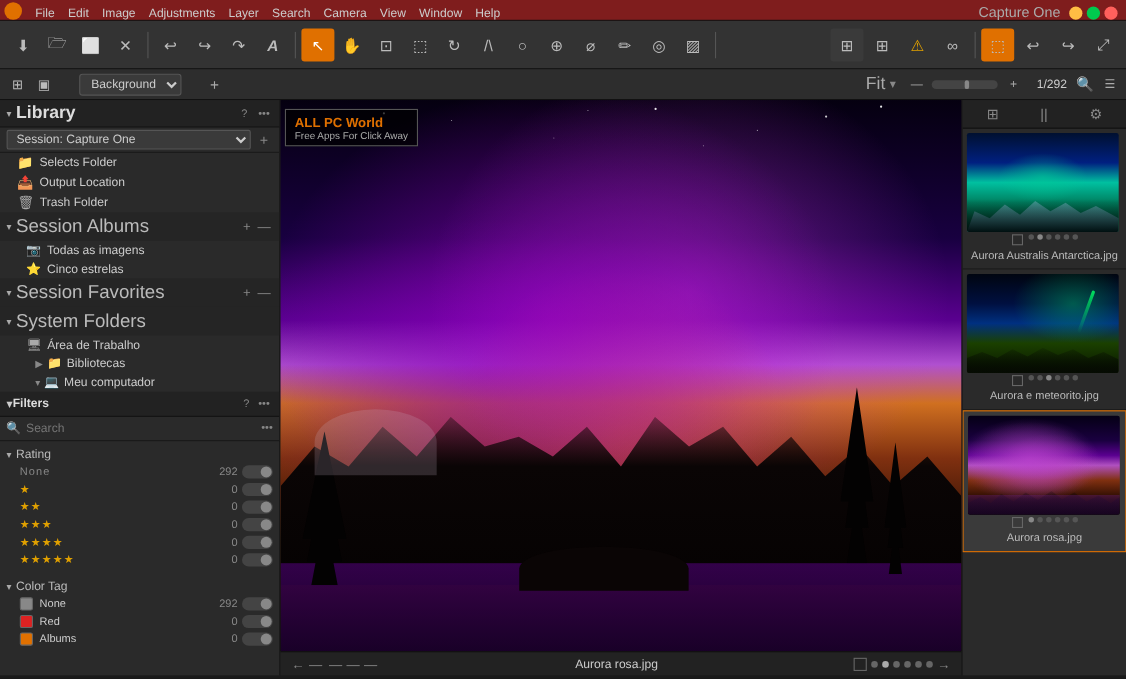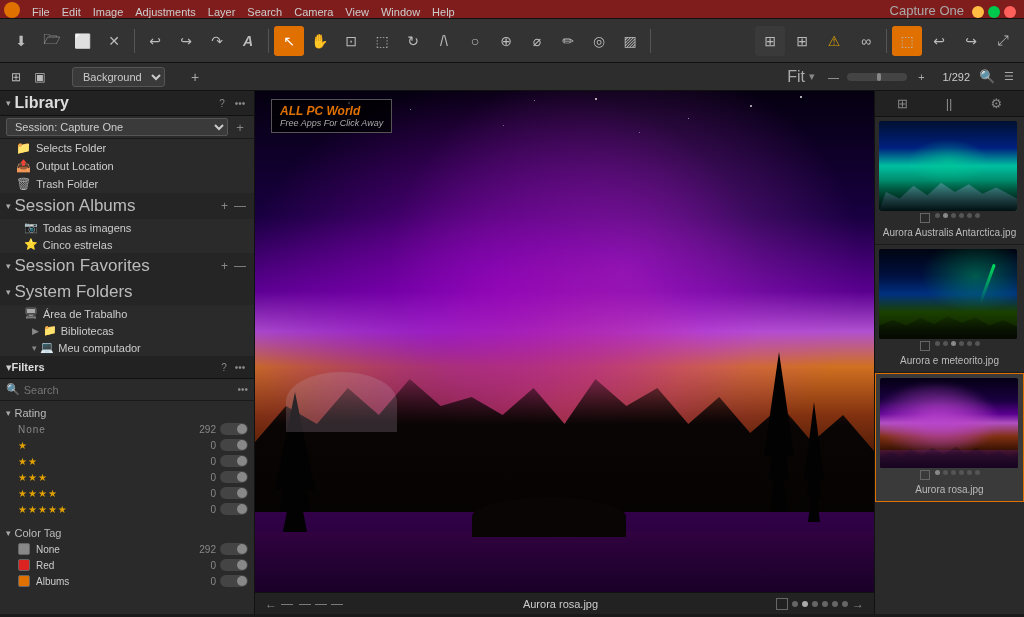--- a/index.html
+++ b/index.html
@@ -91,21 +91,21 @@
     .color-header { display: flex; align-items: center; padding: 2px 0; cursor: pointer; }
     .color-header .arrow { font-size: 9px; margin-right: 4px; color: #aaa; }
     .color-header .c-label { font-size: 11px; color: #bbb; }
     .color-row { display: flex; align-items: center; padding: 2px 0 2px 12px; }
     .color-swatch { width: 12px; height: 12px; border-radius: 2px; margin-right: 6px; border: 1px solid #666; }
     .color-name { flex: 1; font-size: 10px; color: #ccc; }
     .color-count { color: #888; font-size: 10px; min-width: 28px; text-align: right; margin-right: 4px; }
 
     
     #center { flex: 1; display: flex; flex-direction: column; background: #1a1a1a; position: relative; }
-    #watermark-overlay { position: absolute; top: 8px; left: 16px; background: rgba(0,0,0,0.7); border: 1px solid #555; padding: 4px 8px; z-index: 10; pointer-events: none; font-style: italic; }
+    #watermark-overlay { position: absolute; top: 8px; left: 4px; background: rgba(0,0,0,0.7); border: 1px solid #555; padding: 4px 8px; z-index: 10; pointer-events: none; }
     #watermark-overlay .wm-brand { color: #e07000; font-size: 12px; font-weight: bold; }
     #watermark-overlay .wm-sub { color: #aaa; font-size: 9px; }
     #main-image { flex: 1; position: relative; overflow: hidden; }
     #main-image .image-canvas { width: 100%; height: 100%; background: linear-gradient(180deg, #0a0015 0%, #1a003a 20%, #4a0080 35%, #8000c0 45%, #c040e0 50%, #e06000 60%, #b03000 70%, #2a1500 80%, #0a0800 100%); position: relative; }
     
     .aurora-bg { position: absolute; inset: 0; background: 
       radial-gradient(ellipse at 40% 40%, rgba(160,0,200,0.6) 0%, transparent 50%),
       radial-gradient(ellipse at 60% 35%, rgba(200,50,220,0.5) 0%, transparent 45%),
       radial-gradient(ellipse at 30% 50%, rgba(100,0,160,0.4) 0%, transparent 40%),
       radial-gradient(ellipse at 50% 60%, rgba(220,100,0,0.5) 0%, transparent 35%),

